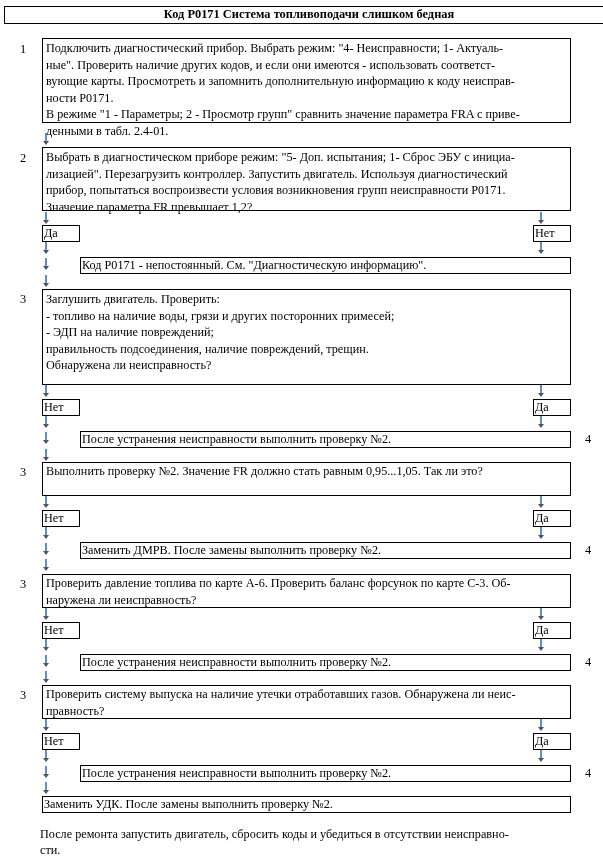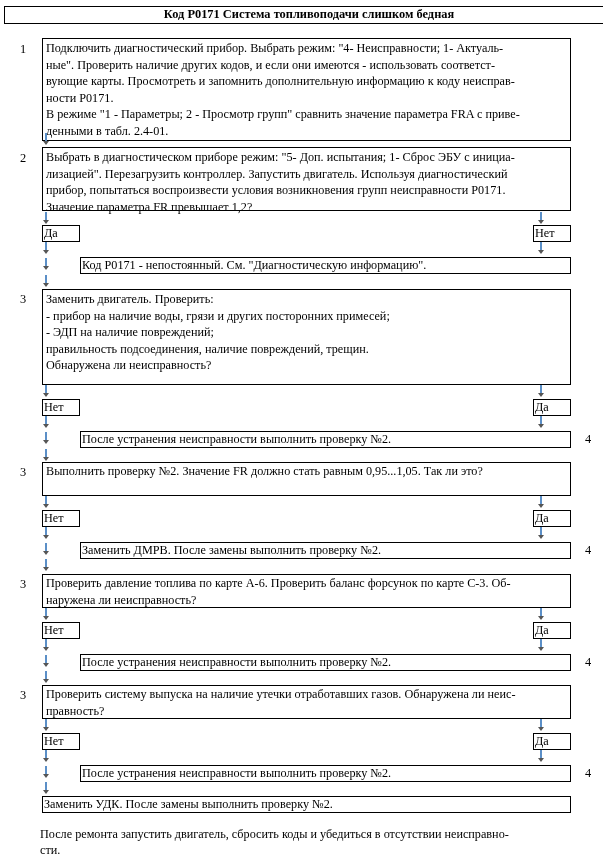--- a/index.html
+++ b/index.html
@@ -14,21 +14,21 @@
   .lbl { position:absolute; border:1.3px solid #000; box-sizing:border-box; height:17px; padding:0 1px; line-height:14px; }
   .tail { position:absolute; left:585px; font-size:12.4px; }
   .footer { position:absolute; left:40px; width:540px; top:826px; text-align:left; line-height:16px; }
 </style>
 </head>
 <body>
 
 <div class="box title">Код P0171 Система топливоподачи слишком бедная</div>
 
 <div class="num" style="top:41px">1</div>
-<div class="box" style="left:42px; top:38px; width:529px; height:103px; padding-top:1px;">
+<div class="box" style="left:42px; top:38px; width:529px; height:85px; padding-top:1px;">
   <div>Подключить диагностический прибор. Выбрать режим: "4- Неисправности; 1- Актуаль-</div>
   <div>ные". Проверить наличие других кодов, и если они имеются - использовать соответст-</div>
   <div>вующие карты. Просмотреть и запомнить дополнительную информацию к коду неисправ-</div>
   <div>ности P0171.</div>
   <div>В режиме "1 - Параметры; 2 - Просмотр групп" сравнить значение параметра FRA с приве-</div>
   <div>денными в табл. 2.4-01.</div>
 </div>
 <div class="arr" style="left:42px; top:133px"></div>
 
 <div class="num" style="top:150px">2</div>
@@ -43,22 +43,22 @@
 <div class="lbl" style="left:42px; top:225px; width:38px;">Да</div>
 <div class="lbl" style="left:533px; top:225px; width:38px;">Нет</div>
 <div class="arr" style="left:42px; top:242px"></div>
 <div class="arr" style="left:537px; top:242px"></div>
 <div class="arr" style="left:42px; top:258px"></div>
 <div class="lbl" style="left:80px; top:257px; width:491px;">Код P0171 - непостоянный. См. "Диагностическую информацию".</div>
 <div class="arr" style="left:42px; top:275px"></div>
 
 <div class="num" style="top:291px">3</div>
 <div class="box" style="left:42px; top:289px; width:529px; height:96px; padding-top:1px;">
-  <div>Заменить двигатель. Проверить:</div>
-  <div>- прибор на наличие воды, грязи и других посторонних примесей;</div>
+  <div>Заглушить двигатель. Проверить:</div>
+  <div>- топливо на наличие воды, грязи и других посторонних примесей;</div>
   <div>- ЭДП на наличие повреждений;</div>
   <div>правильность подсоединения, наличие повреждений, трещин.</div>
   <div>Обнаружена ли неисправность?</div>
 </div>
 <div class="arr" style="left:42px; top:385px"></div>
 <div class="arr" style="left:537px; top:385px"></div>
 <div class="lbl" style="left:42px; top:399px; width:38px;">Нет</div>
 <div class="lbl" style="left:533px; top:399px; width:38px;">Да</div>
 <div class="arr" style="left:42px; top:416px"></div>
 <div class="arr" style="left:537px; top:416px"></div>

